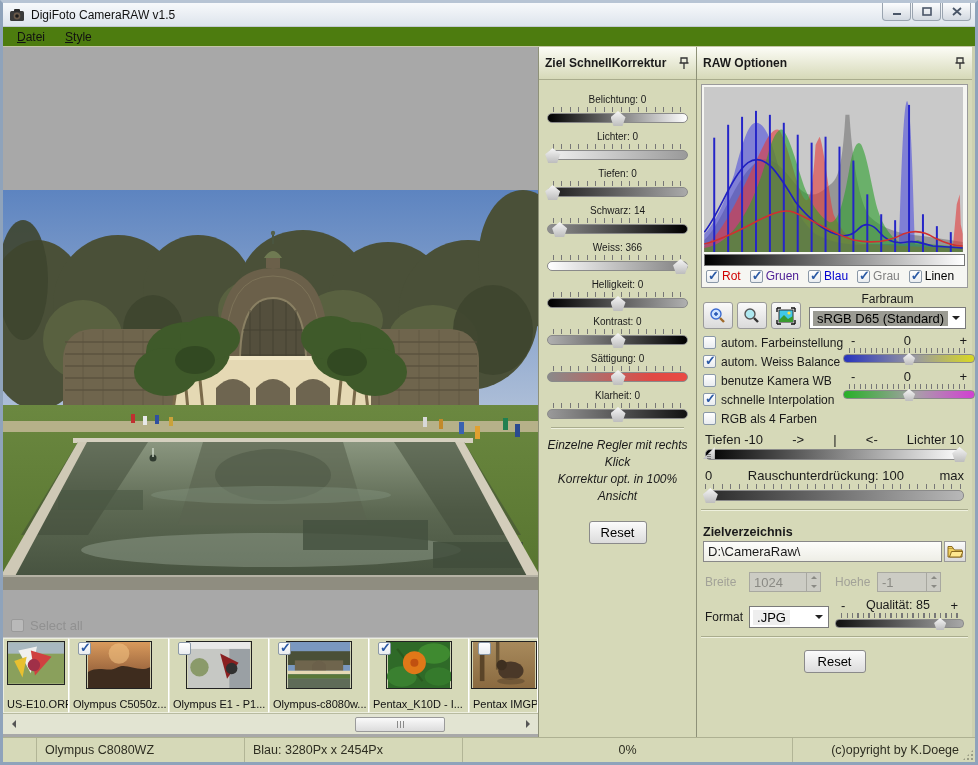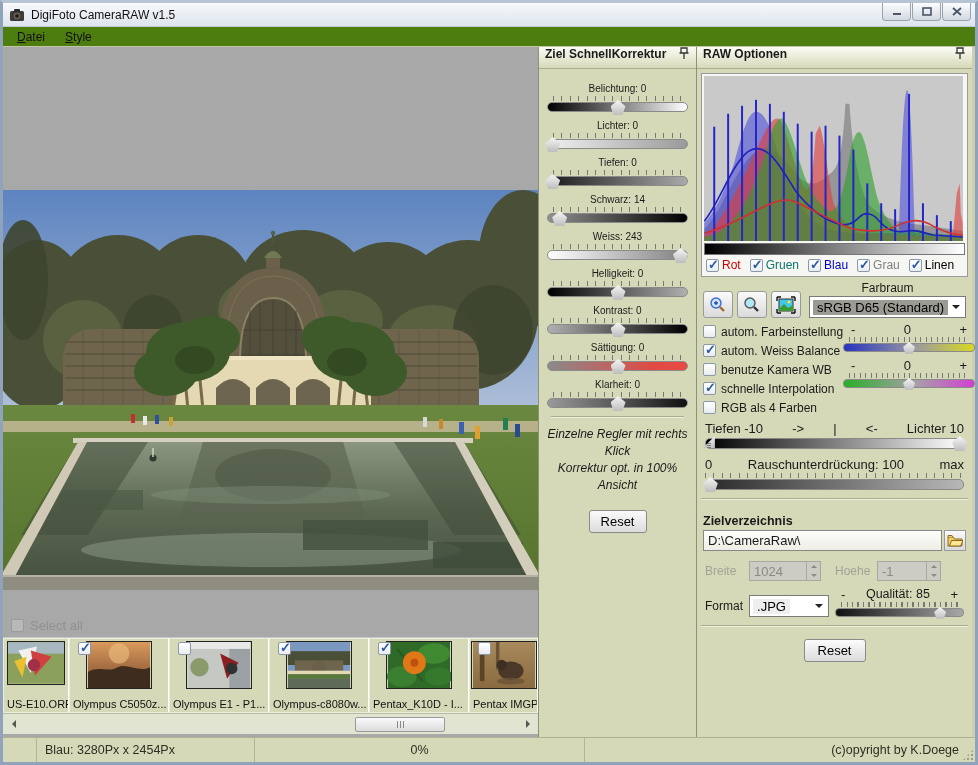--- a/index.html
+++ b/index.html
@@ -46,21 +46,21 @@
   .tri-l { width:0; height:0; border:4px solid transparent; border-right-color:#555; }
   .tri-r { width:0; height:0; border:4px solid transparent; border-left-color:#555; }
   .hthumb { position:absolute; left:352px; width:90px; height:15px; top:3px; background:linear-gradient(#fafafa,#dcdcdc); border:1px solid #9a9a9a; border-radius:2px; display:flex; align-items:center; justify-content:center; gap:2px; }
   .hthumb i { width:1px; height:7px; background:#8a8a8a; }
 
   
   .panel { background:#d6d9b8; display:flex; flex-direction:column; }
   .panel.quick { width:158px; border-right:1px solid #8e9178; }
   .panel.raw { width:275px; }
   .rightstrip { width:3px; background:#cdd0b0; }
-  .phead { height:22px; background:linear-gradient(#fcfcf6,#d6d9b8); border-bottom:1px solid #a9ac8d; display:flex; align-items:flex-start; padding:0 6px; font-weight:bold; font-size:12px; }
+  .phead { height:22px; background:linear-gradient(#fcfcf6,#d6d9b8); border-bottom:1px solid #a9ac8d; display:flex; align-items:center; padding:16px 6px; font-weight:bold; font-size:12px; }
   .phead .pin { margin-left:auto; }
 
   
   .qbody { padding:14px 8px 0 8px; }
   .qslider { margin-bottom:8px; }
   .qlabel { text-align:center; font-size:10px; margin-bottom:2px; }
   .ticks { height:5px; margin:0 6px 1px 6px; background:repeating-linear-gradient(90deg,#777 0 1px,transparent 1px 8.5px); }
   .ticks.fine { background:repeating-linear-gradient(90deg,#777 0 1px,transparent 1px 5.5px); }
   .track { position:relative; height:10px; border:1px solid #8a8a8a; border-radius:5px; }
   .thumb { position:absolute; top:-3px; width:15px; height:15px; margin-left:-7px; background:linear-gradient(#f6f6f6,#bdbdbd); clip-path:polygon(50% 0,100% 42%,80% 100%,20% 100%,0 42%); filter:drop-shadow(0 0 1px #444); }
@@ -463,21 +463,21 @@
             </div>
         </div>
         <div class="qslider">
           <div class="qlabel">Schwarz: 14</div>
           <div class="ticks"></div>
           <div class="track t-schwarz">
               <span class="thumb" style="left:8%"></span>
             </div>
         </div>
         <div class="qslider">
-          <div class="qlabel">Weiss: 243</div>
+          <div class="qlabel">Weiss: 366</div>
           <div class="ticks"></div>
           <div class="track t-weiss">
               <span class="thumb" style="left:95%"></span>
             </div>
         </div>
         <div class="qslider">
           <div class="qlabel">Helligkeit: 0</div>
           <div class="ticks"></div>
           <div class="track t-hell">
               <span class="thumb" style="left:50%"></span>
@@ -556,21 +556,21 @@
           <path d="M0 158 C40 148 70 118 90 126 C110 134 130 148 150 154 C170 158 185 156 200 148 C210 144 220 144 232 152 C244 158 252 160 260 160" fill="none" stroke="#d03030" stroke-width="1.6"></path>
         </svg>
         <div class="gradbar"></div>
         <div class="chanrow">
           <span class="chan">
               <span class="cb on"></span>
               <span style="color:#d00000">Rot</span>
             </span>
           <span class="chan">
               <span class="cb on"></span>
-              <span style="color:#0f766e">Gruen</span>
+              <span style="color:#4c1d95">Gruen</span>
             </span>
           <span class="chan">
               <span class="cb on"></span>
               <span style="color:#0000d0">Blau</span>
             </span>
           <span class="chan">
               <span class="cb on"></span>
               <span style="color:#808080">Grau</span>
             </span>
           <span class="chan">
@@ -737,20 +737,21 @@
 
       <div class="divider"></div>
       <button class="btn" style="margin-top:4px;width:62px">Reset</button>
     </div>
 
     <div class="rightstrip"></div>
   </div>
 
   <div class="statusbar">
     <div class="scell c0"></div>
+    <div class="scell c1">Olympus C8080WZ</div>
     <div class="scell c2">Blau: 3280Px x 2454Px</div>
     <div class="scell c3">0%</div>
     <div class="scell c4">
       <span>(c)opyright by K.Doege</span>
       <span class="grip"></span>
     </div>
   </div>
 </div>
 
 </body></html>

